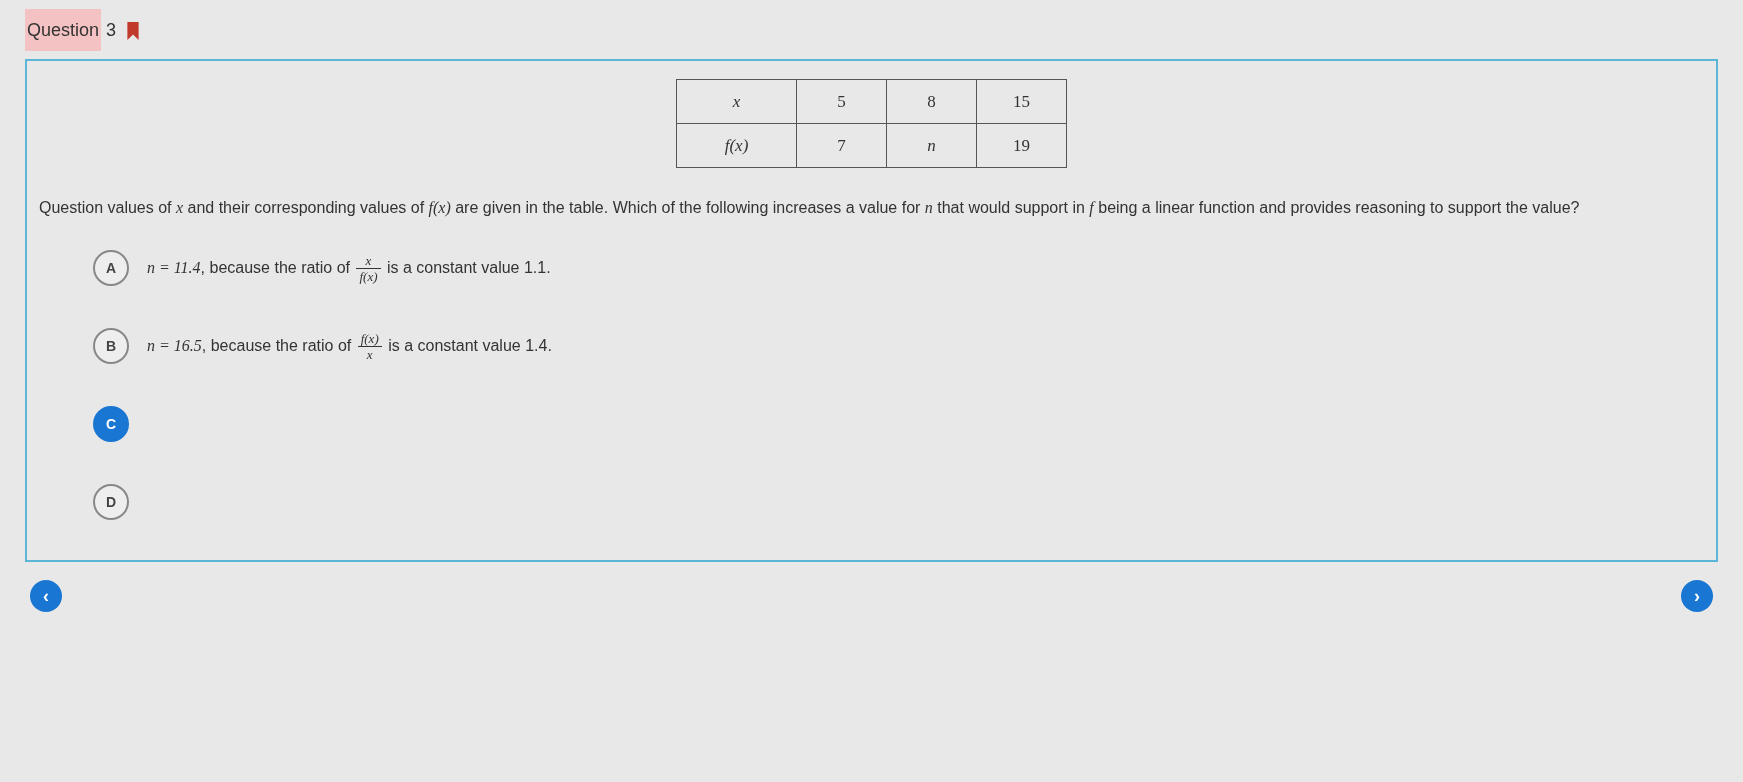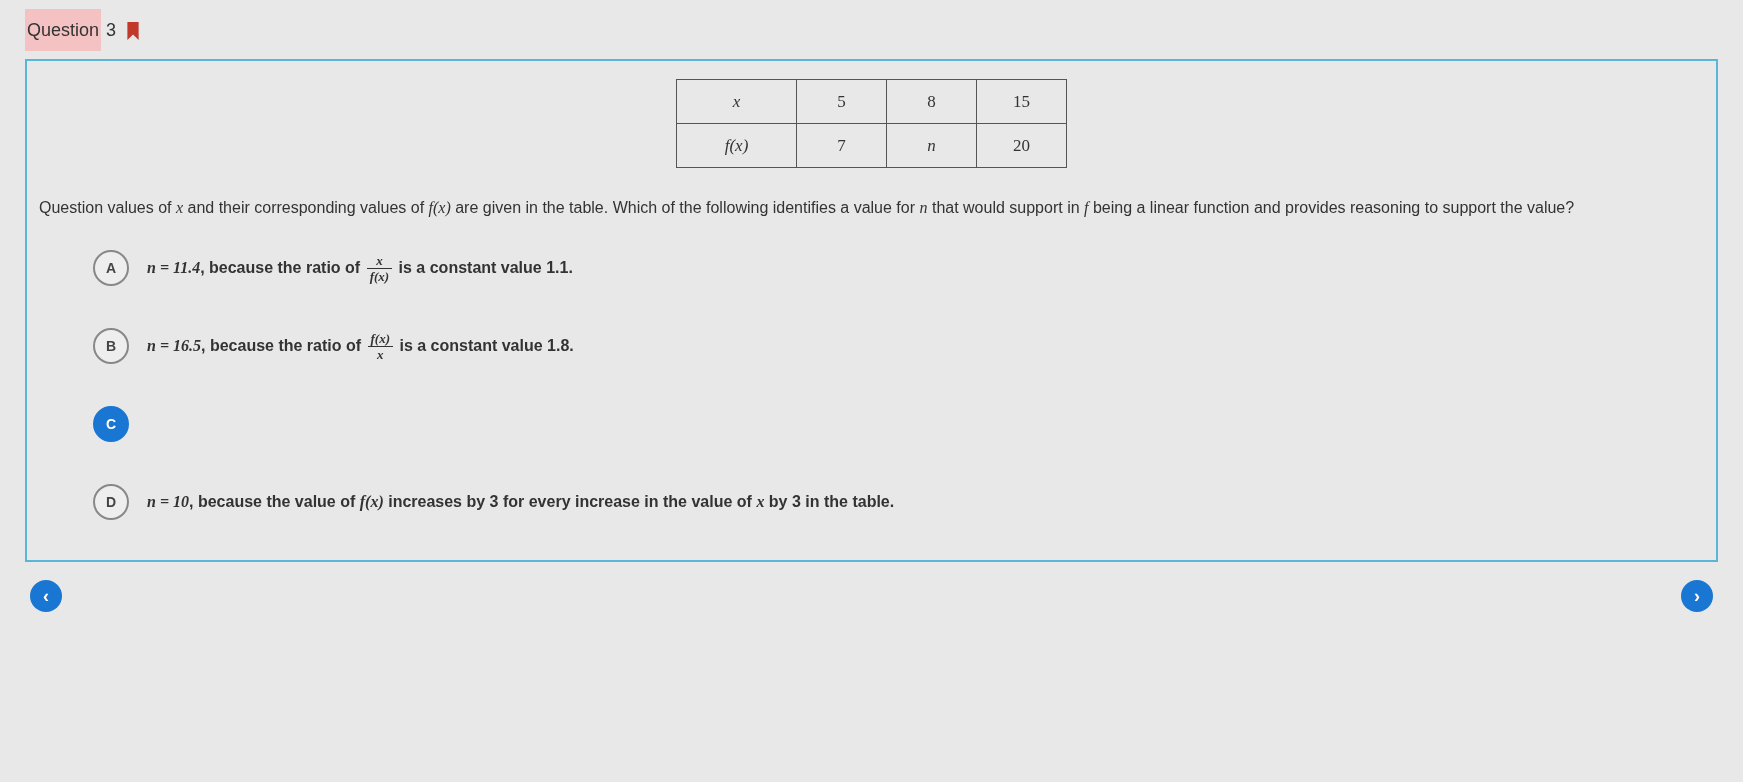--- a/index.html
+++ b/index.html
@@ -82,21 +82,20 @@
       flex-shrink: 0;
     }
     .choice.selected .choice-bubble {
       background: #1976d2;
       border-color: #1976d2;
       color: #fff;
     }
     .choice-text {
       font-size: 16px;
       line-height: 1.4;
-      font-weight: bold;
     }
     .frac {
       display: inline-block;
       vertical-align: middle;
       text-align: center;
       font-family: 'Times New Roman', serif;
       font-style: italic;
       font-size: 13px;
       line-height: 1;
       margin: 0 2px;
@@ -146,54 +145,51 @@
         <tr>
       <td class="hdr"><span class="mi">x</span></td>
       <td class="val">5</td>
       <td class="val">8</td>
       <td class="val">15</td>
     </tr>
     <tr>
       <td class="hdr"><span class="mi">f(x)</span></td>
       <td class="val">7</td>
       <td class="val"><span class="mi">n</span></td>
-      <td class="val">20</td>
+      <td class="val">19</td>
     </tr>
   </tbody>
     </table>
 
   <p class="question-stem">
-    <span>Question values of </span><span class="mi">x</span><span> and their corresponding values of </span><span class="mi">f(x)</span><span> are given in the table. Which of the following identifies a value for </span><span class="mi">n</span><span> that would support in </span><span class="mi">f</span><span> being a linear function and provides reasoning to support the value?</span>
+    <span>Question values of </span><span class="mi">x</span><span> and their corresponding values of </span><span class="mi">f(x)</span><span> are given in the table. Which of the following increases a value for </span><span class="mi">n</span><span> that would support in </span><span class="mi">f</span><span> being a linear function and provides reasoning to support the value?</span>
   </p>
 
   <div class="choices">
 
     <div class="choice">
       <div class="choice-bubble">A</div>
       <div class="choice-text">
         <span class="mi">n = 11.4</span><span>, because the ratio of </span><span class="frac"><span class="num">x</span><span class="den">f(x)</span></span><span> is a constant value </span><span>1.1</span><span>.</span>
       </div>
     </div>
 
     <div class="choice">
       <div class="choice-bubble">B</div>
       <div class="choice-text">
-        <span class="mi">n = 16.5</span><span>, because the ratio of </span><span class="frac"><span class="num">f(x)</span><span class="den">x</span></span><span> is a constant value </span><span>1.8</span><span>.</span>
+        <span class="mi">n = 16.5</span><span>, because the ratio of </span><span class="frac"><span class="num">f(x)</span><span class="den">x</span></span><span> is a constant value </span><span>1.4</span><span>.</span>
       </div>
     </div>
 
     <div class="choice selected">
       <div class="choice-bubble">C</div>
     </div>
 
     <div class="choice">
       <div class="choice-bubble">D</div>
-      <div class="choice-text">
-        <span class="mi">n = 10</span><span>, because the value of </span><span class="mi">f(x)</span><span> increases by </span><span>3</span><span> for every increase in the value of </span><span class="mi">x</span><span> by </span><span>3</span><span> in the table.</span>
-      </div>
     </div>
 
   </div>
 </div>
 
 <div class="nav-row">
   <button class="nav-btn">
     <span>‹</span>
   </button>
   <button class="nav-btn">

